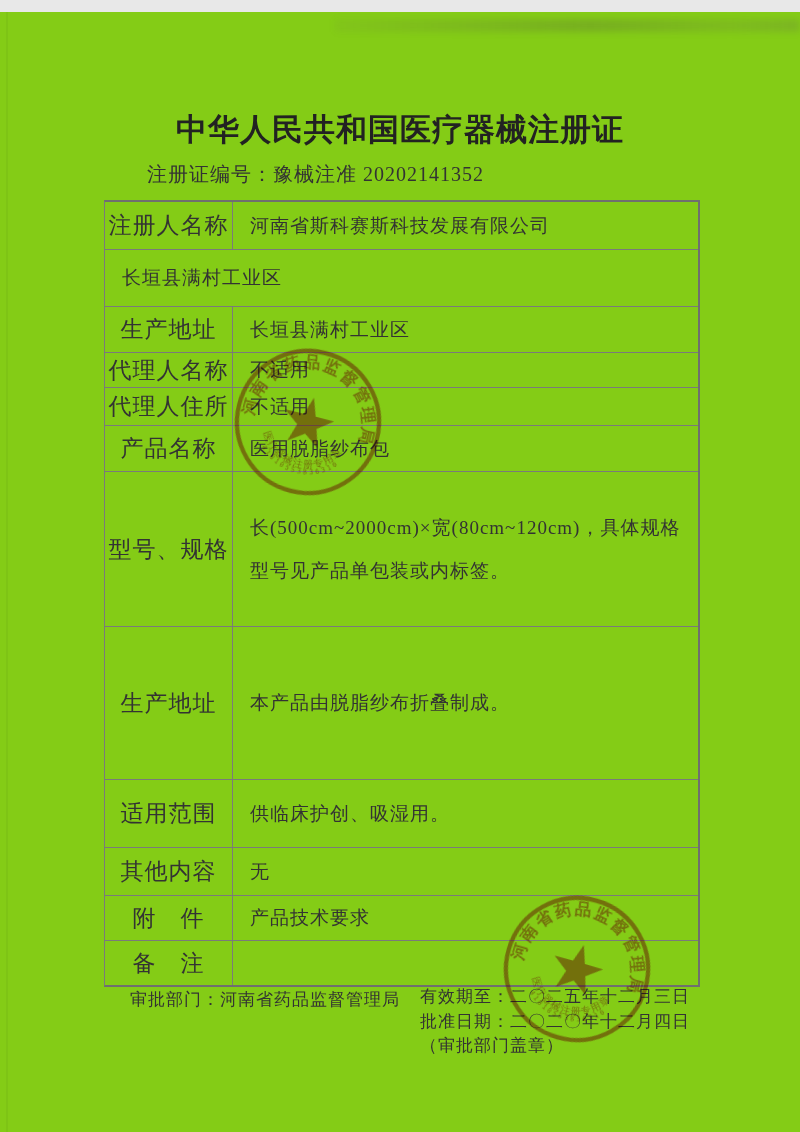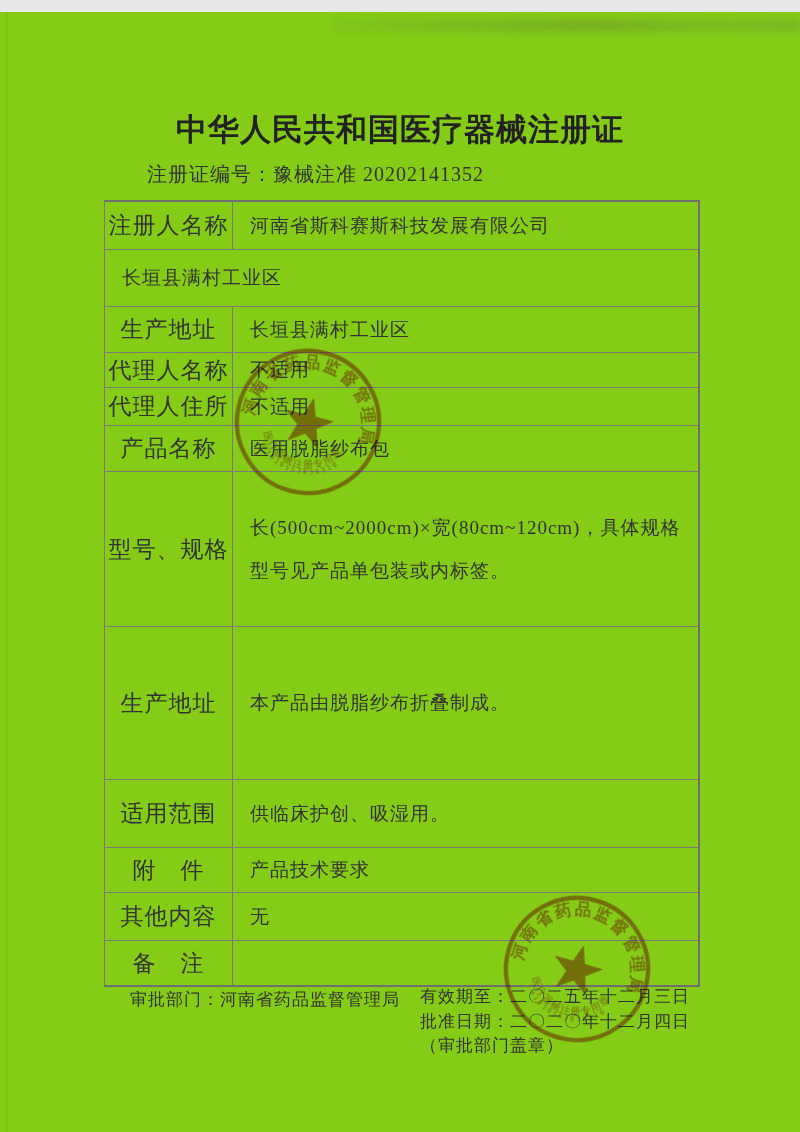--- a/index.html
+++ b/index.html
@@ -111,27 +111,27 @@
       <div class="tvalue">长(500cm~2000cm)×宽(80cm~120cm)，具体规格型号见产品单包装或内标签。</div>
     </div>
     <div class="trow" style="height:153px">
       <div class="tlabel">生产地址</div>
       <div class="tvalue">本产品由脱脂纱布折叠制成。</div>
     </div>
     <div class="trow" style="height:68px">
       <div class="tlabel">适用范围</div>
       <div class="tvalue">供临床护创、吸湿用。</div>
     </div>
+    <div class="trow" style="height:48px">
+      <div class="tlabel">其他内容</div>
+      <div class="tvalue">无</div>
+    </div>
     <div class="trow" style="height:45px">
       <div class="tlabel">附　件</div>
       <div class="tvalue">产品技术要求</div>
-    </div>
-    <div class="trow" style="height:48px">
-      <div class="tlabel">其他内容</div>
-      <div class="tvalue">无</div>
     </div>
     <div class="trow" style="height:44px">
       <div class="tlabel">备　注</div>
     </div>
   </div>
 
   <div class="footer-left">审批部门：河南省药品监督管理局</div>
 
   <div class="footer-right">
     <div class="date-row"><span>有效期至：</span><span>二〇二五年十二月三日</span></div>

